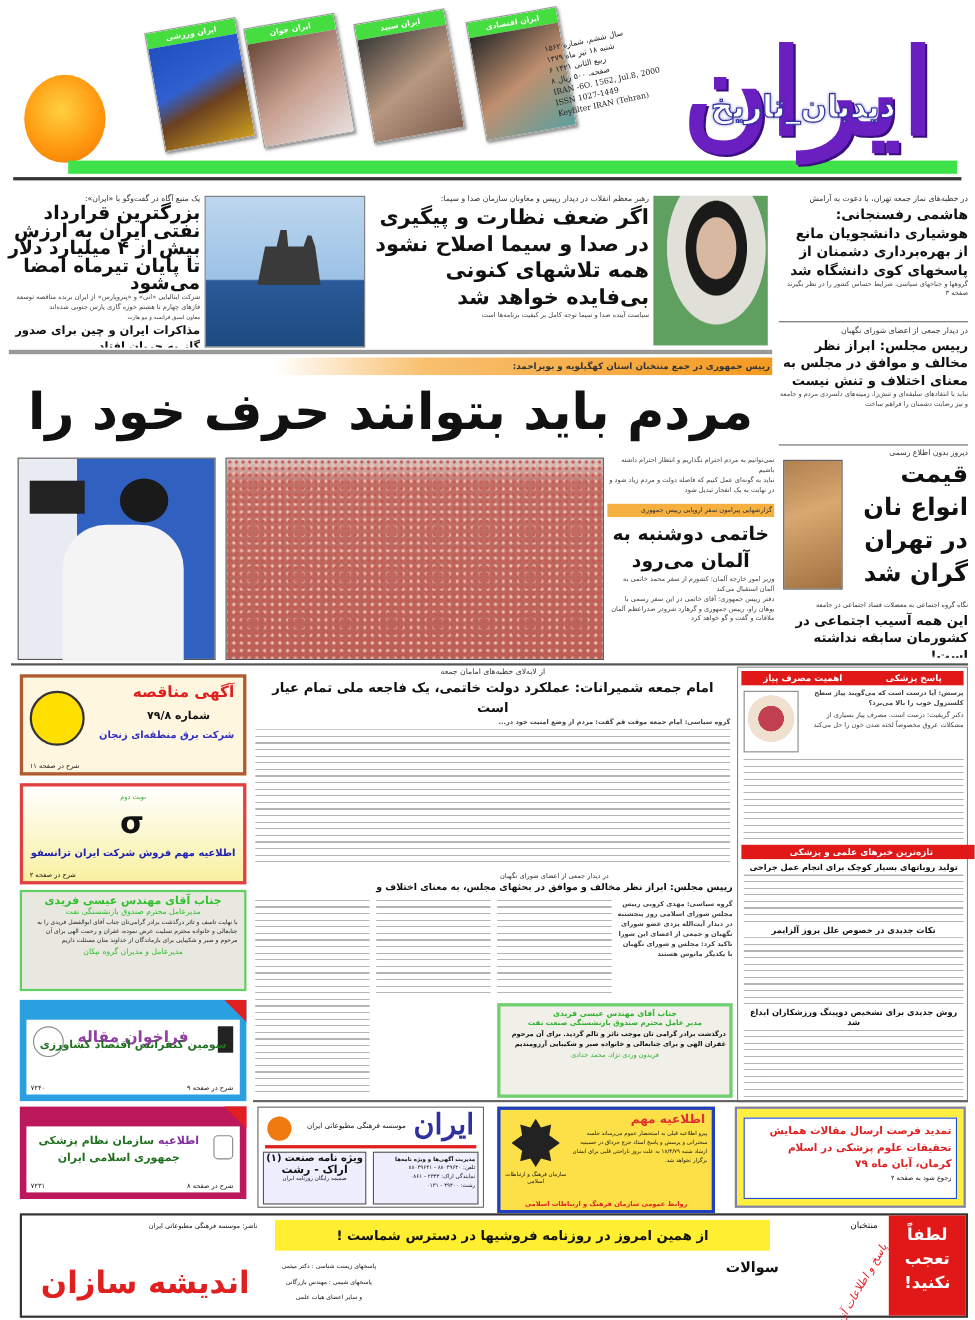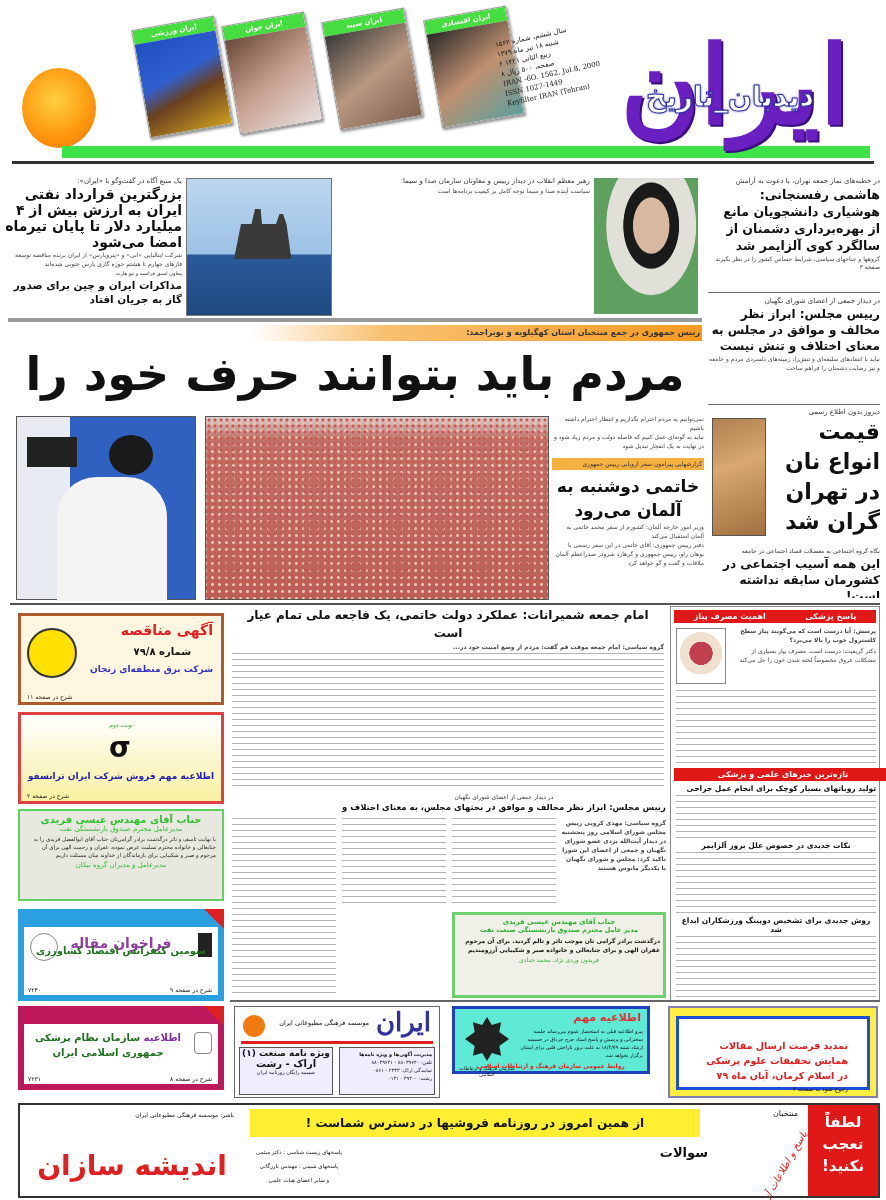--- a/index.html
+++ b/index.html
@@ -59,21 +59,21 @@
     <div>ISSN 1027-1449</div>
     <div>Keyfilter IRAN (Tehran)</div>
   </div>
 
   <div class="abs logo">ایران</div>
   <div class="abs logo-sub">دیدبان_تاریخ</div>
 </div>
 
 <div class="abs col" style="left:708px;top:176px;width:172px;height:114px">
   <div class="kicker">در خطبه‌های نماز جمعه تهران، با دعوت به آرامش</div>
-  <div class="hl" style="font-size:12.5px;line-height:17px">هاشمی رفسنجانی: هوشیاری دانشجویان مانع از بهره‌برداری دشمنان از سالگرد کوی آلزایمر شد</div>
+  <div class="hl" style="font-size:12.5px;line-height:17px">هاشمی رفسنجانی: هوشیاری دانشجویان مانع از بهره‌برداری دشمنان از پاسخهای کوی دانشگاه شد</div>
   <div class="body">گروهها و جناحهای سیاسی، شرایط حساس کشور را در نظر بگیرند</div>
   <div class="pagenum">صفحه ۳</div>
 </div>
 <div class="abs section-line" style="left:708px;top:292px;width:172px"></div>
 
 <div class="abs col" style="left:708px;top:296px;width:172px;height:108px">
   <div class="kicker">در دیدار جمعی از اعضای شورای نگهبان</div>
   <div class="hl" style="font-size:12px;line-height:16px">رییس مجلس: ابراز نظر مخالف و موافق در مجلس به معنای اختلاف و تنش نیست</div>
   <div class="body">نباید با انتقادهای سلیقه‌ای و تنش‌زا، زمینه‌های دلسردی مردم و جامعه و نیز رضایت دشمنان را فراهم ساخت</div>
 </div>
@@ -85,30 +85,31 @@
 </div>
 <div class="abs photo" style="left:712px;top:418px;width:54px;height:118px;background:linear-gradient(160deg,#b08050,#d8a870 40%,#a07040);border:1px solid #555"></div>
 <div class="abs col" style="left:708px;top:546px;width:172px;height:52px">
   <div class="kicker" style="font-size:6px">نگاه گروه اجتماعی به معضلات فساد اجتماعی در جامعه</div>
   <div class="hl" style="font-size:12px;line-height:16px">این همه آسیب اجتماعی در کشورمان سابقه نداشته است!</div>
 </div>
 
 <div class="abs photo" style="left:594px;top:178px;width:104px;height:136px;background:radial-gradient(ellipse at 55% 35%,#d8b8a0 0 22%,#1a1a1a 23% 34%,#e0e0d8 35% 55%,#5fa060 56%)"></div>
 <div class="abs col" style="left:338px;top:176px;width:252px;height:140px">
   <div class="kicker">رهبر معظم انقلاب در دیدار رییس و معاونان سازمان صدا و سیما:</div>
+  <div class="hl" style="font-size:19px;line-height:24px">اگر ضعف نظارت و پیگیری در صدا و سیما اصلاح نشود همه تلاشهای کنونی بی‌فایده خواهد شد</div>
   <div class="body">سیاست آینده صدا و سیما توجه کامل بر کیفیت برنامه‌ها است</div>
 </div>
 
 <div class="abs photo" style="left:186px;top:178px;width:146px;height:138px;background:linear-gradient(to bottom,#bcd6ee 0,#9cc2e6 55%,#2a5a9a 56%,#1e4a80 100%);border:1px solid #777">
   <div style="position:absolute;left:40px;top:30px;width:70px;height:50px;background:#3a3a3a;clip-path:polygon(10% 100%,20% 30%,35% 30%,40% 0,48% 0,50% 30%,70% 30%,75% 10%,80% 10%,85% 30%,92% 100%)"></div>
 </div>
 
 <div class="abs col" style="left:4px;top:176px;width:178px;height:140px">
   <div class="kicker">یک منبع آگاه در گفت‌وگو با «ایران»:</div>
-  <div class="hl" style="font-size:14px;line-height:16px">بزرگترین قرارداد نفتی ایران به ارزش بیش از ۴ میلیارد دلار تا پایان تیرماه امضا می‌شود</div>
+  <div class="hl" style="font-size:17px;line-height:16px">بزرگترین قرارداد نفتی ایران به ارزش بیش از ۴ میلیارد دلار تا پایان تیرماه امضا می‌شود</div>
   <div class="body">شرکت ایتالیایی «انی» و «پتروپارس» از ایران برنده مناقصه توسعه فازهای چهارم تا هشتم حوزه گازی پارس جنوبی شده‌اند</div>
   <div class="kicker" style="font-size:5px">معاون اسبق فرانسه و نیو هارت</div>
   <div class="hl" style="font-size:10.5px;line-height:14px">مذاکرات ایران و چین برای صدور گاز به جریان افتاد</div>
 </div>
 
 <div class="abs" style="left:8px;top:318px;width:694px;height:4px;background:#999"></div>
 
 <div class="abs" style="left:250px;top:325px;width:452px;height:16px;background:linear-gradient(to left,#f59a20,#f8c070 70%,rgba(255,255,255,0))"></div>
 <div class="abs kicker" style="left:260px;top:328px;width:440px;font-size:8px;font-weight:bold">رییس جمهوری در جمع منتخبان استان کهگیلویه و بویراحمد:</div>
 <div class="abs hl" style="left:10px;top:342px;width:690px;height:64px;font-size:46px;line-height:64px;text-align:center;font-weight:900">مردم باید بتوانند حرف خود را بزنند</div>
@@ -166,20 +167,21 @@
   <div style="position:absolute;left:6px;top:18px;right:6px;bottom:6px;background:#fff">
     <div style="position:absolute;right:6px;top:8px;width:18px;height:22px;border:1px solid #888;border-radius:4px"></div>
     <div style="position:absolute;right:30px;left:4px;top:6px;text-align:center;font-size:10px;font-weight:bold;color:#207020;line-height:15px"><span style="color:#8030a0">اطلاعیه</span> <span>سازمان نظام پزشکی جمهوری اسلامی ایران</span></div>
     <div style="position:absolute;right:6px;bottom:2px;font-size:6px">شرح در صفحه ۸</div>
     <div style="position:absolute;left:4px;bottom:2px;font-size:6px">۷۲۳۱</div>
   </div>
   <div style="position:absolute;right:0;top:0;width:0;height:0;border-top:20px solid #e02020;border-left:20px solid transparent"></div>
 </div>
 
 <div class="abs col" style="left:232px;top:606px;width:432px;height:182px">
+  <div class="kicker" style="text-align:center">از لابه‌لای خطبه‌های امامان جمعه</div>
   <div class="hl" style="font-size:12px;line-height:18px;text-align:center">امام جمعه شمیرانات: عملکرد دولت خاتمی، یک فاجعه ملی تمام عیار است</div>
   <div class="body" style="font-weight:bold">گروه سیاسی: امام جمعه موقت قم گفت: مردم از وضع امنیت خود در...</div>
   <div class="txtlines" style="height:140px;margin-top:2px;background:repeating-linear-gradient(to bottom,#777 0,#777 1px,transparent 1px,transparent 6px),linear-gradient(to left,transparent 0 84px,#fff 84px 88px,transparent 88px 172px,#fff 172px 176px,transparent 176px 260px,#fff 260px 264px,transparent 264px 348px,#fff 348px 352px,transparent 352px)"></div>
 </div>
 
 <div class="abs col" style="left:340px;top:792px;width:328px;height:22px">
   <div class="kicker" style="text-align:center;font-size:6px">در دیدار جمعی از اعضای شورای نگهبان</div>
   <div class="hl" style="font-size:8.5px;text-align:center">رییس مجلس: ابراز نظر مخالف و موافق در بحثهای مجلس، به معنای اختلاف و تنش نیست</div>
 </div>
 <div class="abs body" style="left:560px;top:818px;width:106px;height:84px;font-weight:bold">گروه سیاسی: مهدی کروبی رییس مجلس شورای اسلامی روز پنجشنبه در دیدار آیت‌الله یزدی عضو شورای نگهبان و جمعی از اعضای این شورا تاکید کرد: مجلس و شورای نگهبان با یکدیگر مانوس هستند</div>
@@ -198,21 +200,21 @@
 <div class="abs redbar" style="left:674px;top:610px;width:202px;height:13px;font-size:8px;line-height:13px;display:flex;justify-content:space-around">
   <span>پاسخ پزشکی</span>
   <span>اهمیت مصرف پیاز</span>
 </div>
 <div class="abs" style="left:676px;top:628px;width:50px;height:56px;border:1px solid #888;background:radial-gradient(circle at 50% 45%,#c04050 0 30%,#f0e0d0 31% 55%,#fff 56%)"></div>
 <div class="abs body" style="left:730px;top:626px;width:146px;font-weight:bold">پرسش: آیا درست است که می‌گویند پیاز سطح کلسترول خوب را بالا می‌برد؟</div>
 <div class="abs body" style="left:730px;top:646px;width:146px">دکتر گریفیث: درست است. مصرف پیاز بسیاری از مشکلات عروق مخصوصاً لخته شدن خون را حل می‌کند</div>
 <div class="abs txtlines" style="left:676px;top:690px;width:200px;height:74px"></div>
 <div class="abs redbar" style="left:674px;top:768px;width:218px;height:13px;font-size:8px;line-height:13px">تازه‌ترین خبرهای علمی و پزشکی</div>
 <div class="abs col" style="left:676px;top:784px;width:200px;height:214px">
-  <div class="hl" style="font-size:7.5px;text-align:right">تولید روباتهای بسیار کوچک برای انجام عمل جراحی</div>
+  <div class="hl" style="font-size:7.5px;text-align:center">تولید روباتهای بسیار کوچک برای انجام عمل جراحی</div>
   <div class="txtlines" style="height:44px;margin:2px 0"></div>
   <div class="hl" style="font-size:7.5px;text-align:center">نکات جدیدی در خصوص علل بروز آلزایمر</div>
   <div class="txtlines" style="height:62px;margin:2px 0"></div>
   <div class="hl" style="font-size:7.5px;text-align:center">روش جدیدی برای تشخیص دوپینگ ورزشکاران ابداع شد</div>
   <div class="txtlines" style="height:66px;margin:2px 0"></div>
 </div>
 
 <div class="abs" style="left:230px;top:1000px;width:650px;height:2px;background:#666"></div>
 
 <div class="abs" style="left:234px;top:1006px;width:206px;height:92px;border:1px solid #666;background:#fff">
@@ -226,30 +228,30 @@
     <div style="font-size:5px">ضمیمه رایگان روزنامه ایران</div>
   </div>
   <div style="position:absolute;right:4px;top:40px;width:96px;height:48px;border:1px solid #555;background:#eef;font-size:5px;line-height:8px;padding:2px">
     <div style="font-weight:bold">مدیریت آگهی‌ها و ویژه نامه‌ها</div>
     <div>تلفن: ۸۸۰۳۹۶۴۰ - ۸۸۰۳۹۶۴۱</div>
     <div>نمایندگی اراک: ۲۳۳۳ - ۰۸۶۱</div>
     <div>رشت: ۴۹۴۰۰ - ۰۱۳۱</div>
   </div>
 </div>
 
-<div class="abs" style="left:452px;top:1006px;width:198px;height:68px;border:3px solid #2040c0;background:#5eead4">
+<div class="abs" style="left:452px;top:1006px;width:198px;height:97px;border:3px solid #2040c0;background:#fde047">
   <div style="position:absolute;left:10px;top:8px;width:44px;height:44px;background:#222;clip-path:polygon(50% 0,61% 18%,82% 12%,78% 34%,100% 50%,78% 66%,82% 88%,61% 82%,50% 100%,39% 82%,18% 88%,22% 66%,0 50%,22% 34%,18% 12%,39% 18%)"></div>
   <div style="position:absolute;left:4px;top:56px;width:56px;font-size:5px;text-align:center">سازمان فرهنگ و ارتباطات اسلامی</div>
   <div style="position:absolute;right:6px;top:2px;font-size:11px;font-weight:bold;color:#e03030">اطلاعیه مهم</div>
   <div style="position:absolute;right:4px;top:18px;width:124px;font-size:5px;line-height:8px">پیرو اطلاعیه قبلی به استحضار عموم می‌رساند جلسه سخنرانی و پرسش و پاسخ استاد جرج جرداق در حسینیه ارشاد شنبه ۱۸/۴/۷۹ به علت بروز ناراحتی قلبی برای ایشان برگزار نخواهد شد.</div>
   <div style="position:absolute;left:0;right:0;bottom:2px;text-align:center;font-size:6px;font-weight:bold;color:#e02020">روابط عمومی سازمان فرهنگ و ارتباطات اسلامی</div>
 </div>
 
 <div class="abs" style="left:668px;top:1006px;width:210px;height:92px;background:#ffef40;border:2px solid #8080b0">
-  <div style="position:absolute;left:6px;top:8px;right:6px;bottom:6px;background:#fff;border:3px solid #1d4ed8;padding:19px">
+  <div style="position:absolute;left:6px;top:8px;right:6px;bottom:6px;background:#fff;border:1px solid #1d4ed8;padding:4px">
     <div style="font-size:9.5px;line-height:15px;font-weight:bold;color:#e02020">تمدید فرصت ارسال مقالات همایش تحقیقات علوم پزشکی در اسلام کرمان، آبان ماه ۷۹</div>
     <div style="font-size:6px;margin-top:2px">رجوع شود به صفحه ۲</div>
   </div>
 </div>
 
 <div class="abs" style="left:18px;top:1103px;width:862px;height:95px;border:2px solid #333;background:#fff">
   <div class="redbar" style="position:absolute;right:0;top:0;width:70px;height:91px;font-size:15px;line-height:22px;padding-top:6px">لطفاً تعجب نکنید!</div>
   <div style="position:absolute;right:80px;top:4px;font-size:8px">منتخبان</div>
   <div style="position:absolute;right:78px;top:24px;font-size:10px;color:#e02020;transform:rotate(-60deg);transform-origin:right top;white-space:nowrap;font-style:italic">پاسخ و اطلاعات آزمون</div>
   <div style="position:absolute;right:170px;top:40px;font-size:13px;font-weight:bold">سوالات</div>

